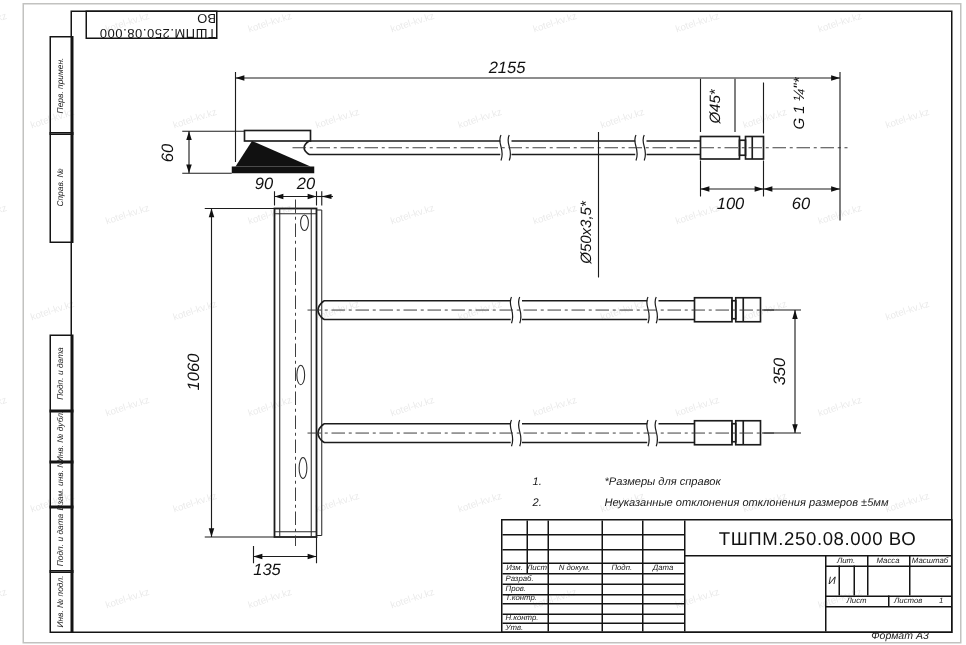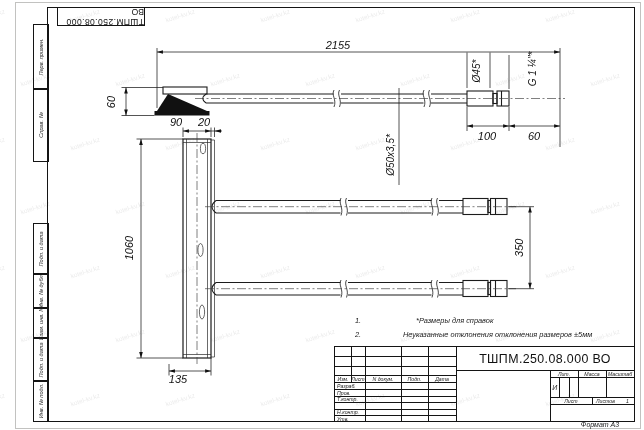--- a/index.html
+++ b/index.html
@@ -117,21 +117,21 @@
       <span>Взам. инв. №</span>
     </div>
   <div class="abs mbox" style="top:337px;height:43px;">
       <span>Подп. и дата</span>
     </div>
   <div class="abs mbox" style="top:380px;height:40px;">
       <span>Инв. № подл.</span>
     </div>
 
   <span class="abs note" style="left:355px;top:316px;">1.</span>
-  <span class="abs note" style="left:416px;top:316px;">*Размеры для справок</span>
+  <span class="abs note" style="left:403px;top:316px;">*Размеры для справок</span>
   <span class="abs note" style="left:355px;top:329.5px;">2.</span>
   <span class="abs note" style="left:403px;top:329.5px;">Неуказанные отклонения отклонения размеров ±5мм</span>
 
   <svg class="abs" style="left:0;top:0;" width="644" height="430" viewBox="0 0 644 430">
     <defs>
       <marker id="ar" viewBox="0 0 10 8" refX="10" refY="4" markerWidth="9" markerHeight="7" orient="auto-start-reverse">
         <path d="M1,1.2 L10,4 L1,6.8 Z" fill="#111"></path>
       </marker>
     </defs>
 

